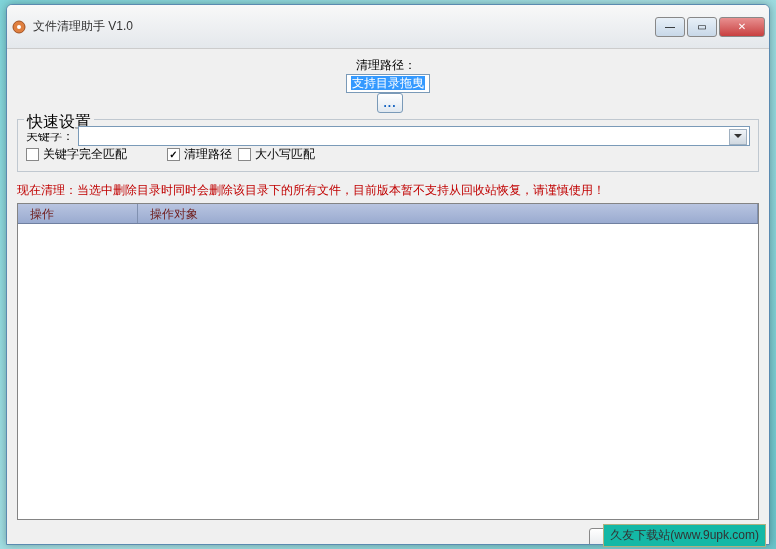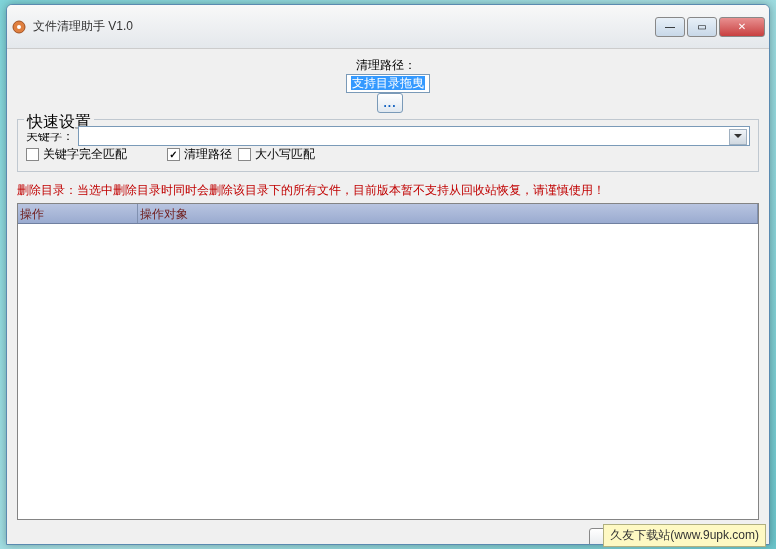--- a/index.html
+++ b/index.html
@@ -28,27 +28,27 @@
 .combo-arrow { position: absolute; right: 7px; top: 7px; width: 0; height: 0; border-left: 4px solid transparent; border-right: 4px solid transparent; border-top: 4px solid #333; z-index: 1; }
 .checks { display: flex; gap: 40px; }
 .check-col { display: flex; flex-direction: row; gap: 6px; }
 .check-item { display: flex; align-items: center; gap: 4px; }
 .chk { width: 13px; height: 13px; border: 1px solid #888; background: #fff; display: inline-flex; align-items: center; justify-content: center; font-size: 10px; cursor: pointer; }
 .chk.checked::after { content: "✓"; color: #000; font-weight: bold; line-height: 1; }
 .warn { color: #c00000; margin: 4px 0 4px 0; font-size: 12px; }
 .warn .lab { color: #c00000; }
 .listview { flex: 1; border: 1px solid #848484; background: #fff; display: flex; flex-direction: column; overflow: hidden; }
 .lv-header { display: flex; height: 20px; background: linear-gradient(to bottom, #b8c4e0, #9aabd0); border-bottom: 1px solid #7080a0; }
-.lv-col { border-right: 1px solid #8090b0; padding: 2px 2px; color: #702020; font-size: 12px; }
+.lv-col { border-right: 1px solid #8090b0; padding: 2px 12px; color: #702020; font-size: 12px; }
 .lv-col1 { width: 120px; }
 .lv-col2 { flex: 1; }
 .lv-body { flex: 1; background: #fff; }
 .bottom-row { display: flex; justify-content: flex-end; gap: 10px; padding-top: 8px; }
 .btn { min-width: 80px; height: 24px; border: 1px solid #888; background: linear-gradient(to bottom, #fff, #e0e4e8); border-radius: 3px; cursor: pointer; font-size: 12px; padding: 0 12px; }
-.watermark { position: absolute; right: 10px; bottom: 2px; background: #fef9c3; border: 1px solid #b0b080; padding: 2px 6px; font-size: 12px; color: #333; z-index: 10; }
+.watermark { position: absolute; right: 10px; bottom: 2px; background: #14b8a6; border: 1px solid #b0b080; padding: 2px 6px; font-size: 12px; color: #333; z-index: 10; }
 </style>
 </head>
 <body>
 
 <div class="window">
   <div class="titlebar">
     <span class="title-icon">
       <svg viewBox="0 0 16 16">
           <circle cx="8" cy="8" r="6" fill="#e08040" stroke="#a05020"></circle>
           <circle cx="8" cy="8" r="2" fill="#fff"></circle>
@@ -96,21 +96,21 @@
           </label>
           <label class="check-item">
             <span class="chk"></span>
             <span>大小写匹配</span>
           </label>
         </div>
       </div>
     </div>
 
     <div class="warn">
-      <span class="lab">删除目录：</span><span>当选中删除目录时同时会删除该目录下的所有文件，目前版本暂不支持从回收站恢复，请谨慎使用！</span>
+      <span class="lab">现在清理：</span><span>当选中删除目录时同时会删除该目录下的所有文件，目前版本暂不支持从回收站恢复，请谨慎使用！</span>
     </div>
 
     <div class="listview">
       <div class="lv-header">
         <div class="lv-col lv-col1">操作</div>
         <div class="lv-col lv-col2">操作对象</div>
       </div>
       <div class="lv-body"></div>
     </div>
 

